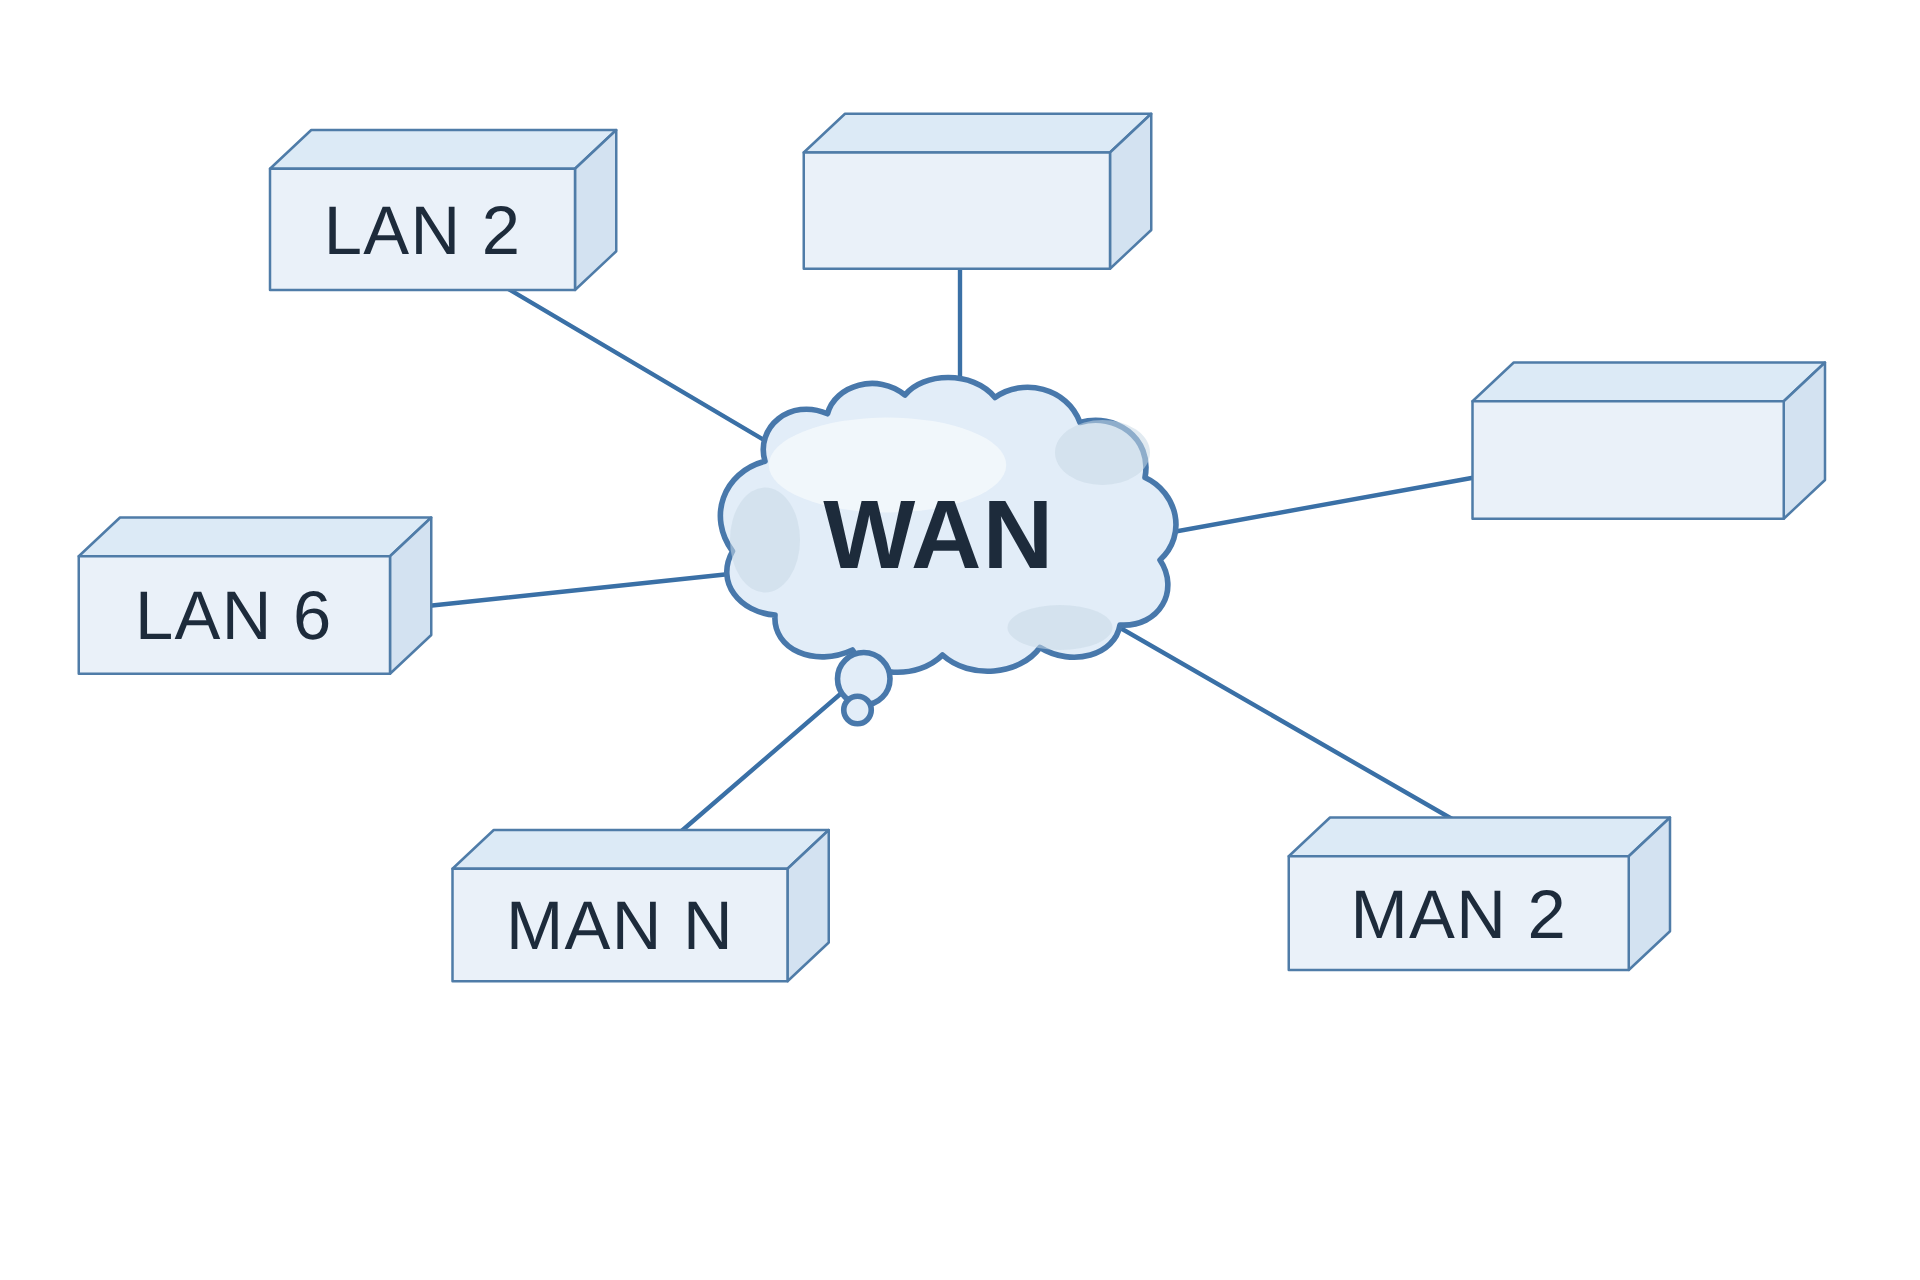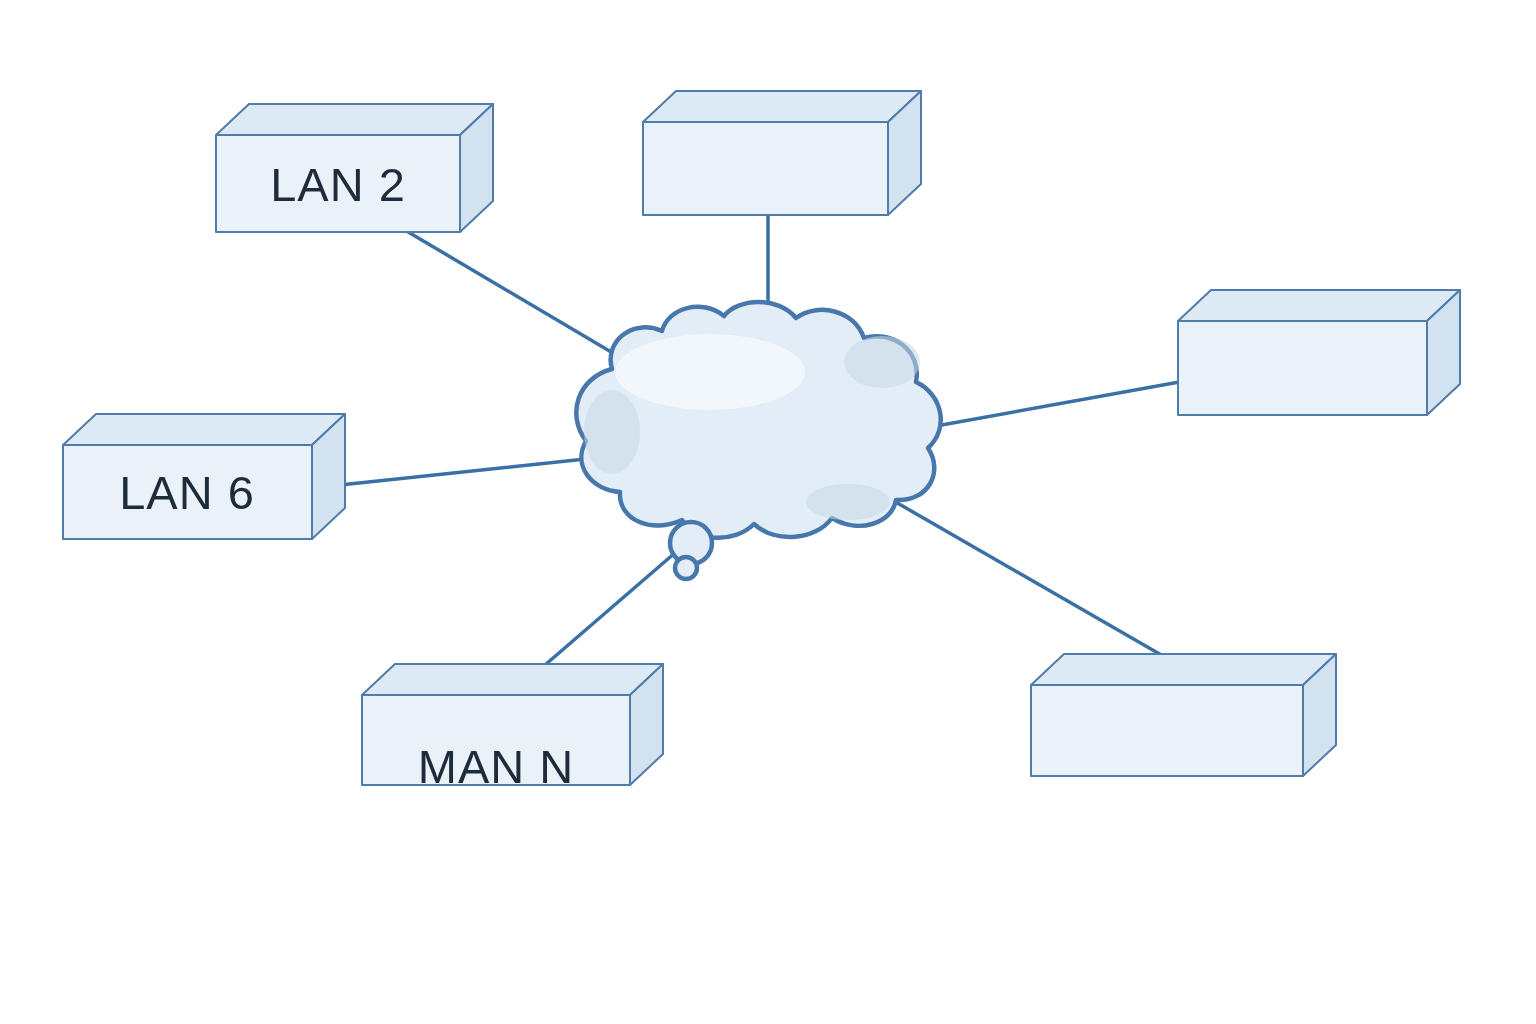--- a/index.html
+++ b/index.html
@@ -66,21 +66,21 @@
     position: absolute;
     left: 0;
     top: 0;
     width: 100%;
     height: 100%;
     pointer-events: none;
   }
   .node-label {
     position: absolute;
     transform: translate(-50%, -50%);
-    font-size: 47px;
+    font-size: 55px;
     font-weight: 400;
     letter-spacing: 1px;
     color: var(--label-text, #1d2b3b);
     white-space: nowrap;
   }
   .wan-label {
     position: absolute;
     transform: translate(-50%, -50%);
     font-size: 78px;
     font-weight: 700;
@@ -163,16 +163,18 @@
       <ellipse class="cloud-shade" cx="882" cy="362" rx="38" ry="26"></ellipse>
       <ellipse class="cloud-shade" cx="848" cy="502" rx="42" ry="18"></ellipse>
       <circle class="cloud-body" cx="691" cy="543" r="21"></circle>
       <circle class="cloud-body" cx="686" cy="568" r="11"></circle>
     </g>
   </svg>
 
   <div class="labels-layer">
     <div class="node-label" style="left:338px; top:184px;">LAN 2</div>
     <div class="node-label" style="left:187px; top:492px;">LAN 6</div>
-    <div class="node-label" style="left:496px; top:740px;margin-top:26px;">MAN N</div>
+    <div class="node-label" style="left:496px; top:740px;">MAN N</div>
+    <div class="node-label" style="left:1167px; top:731px;">MAN 2</div>
+    <div class="wan-label" style="left:751px; top:428px;">WAN</div>
   </div>
 
 </div>
 
 </body></html>

